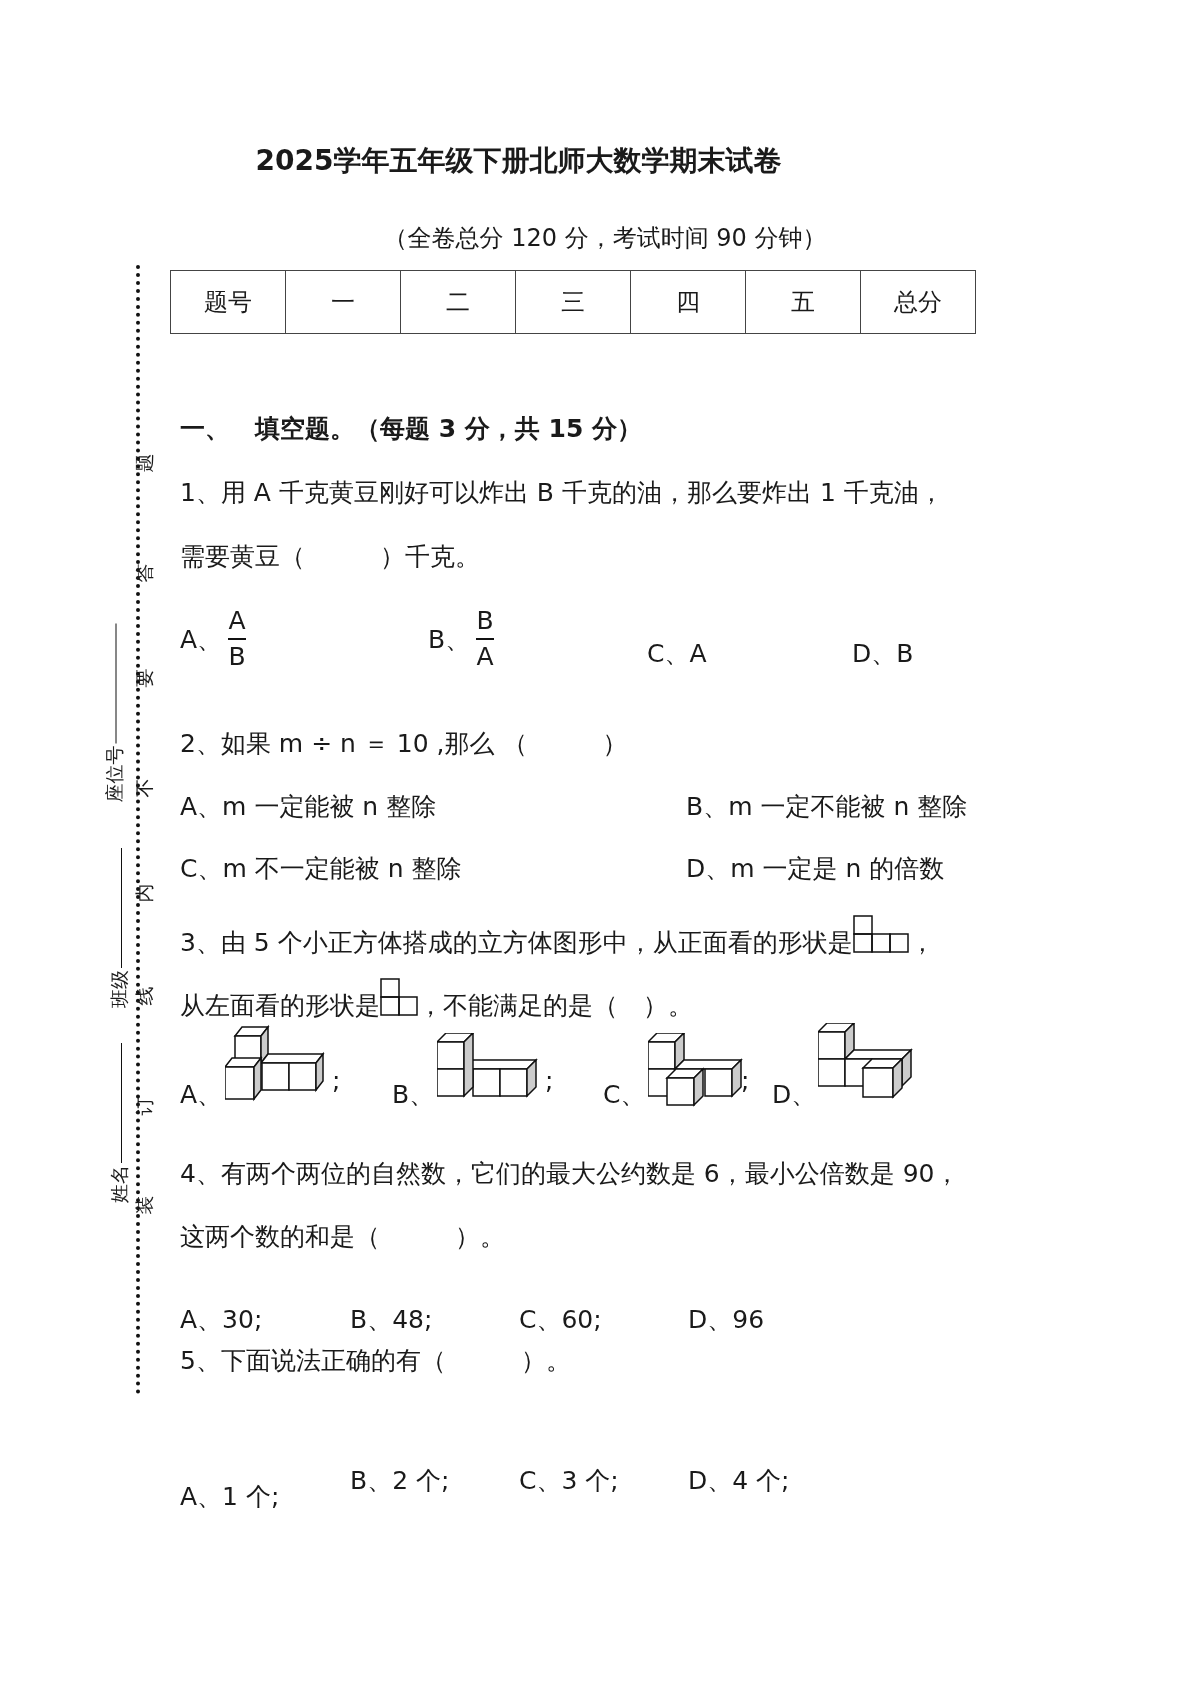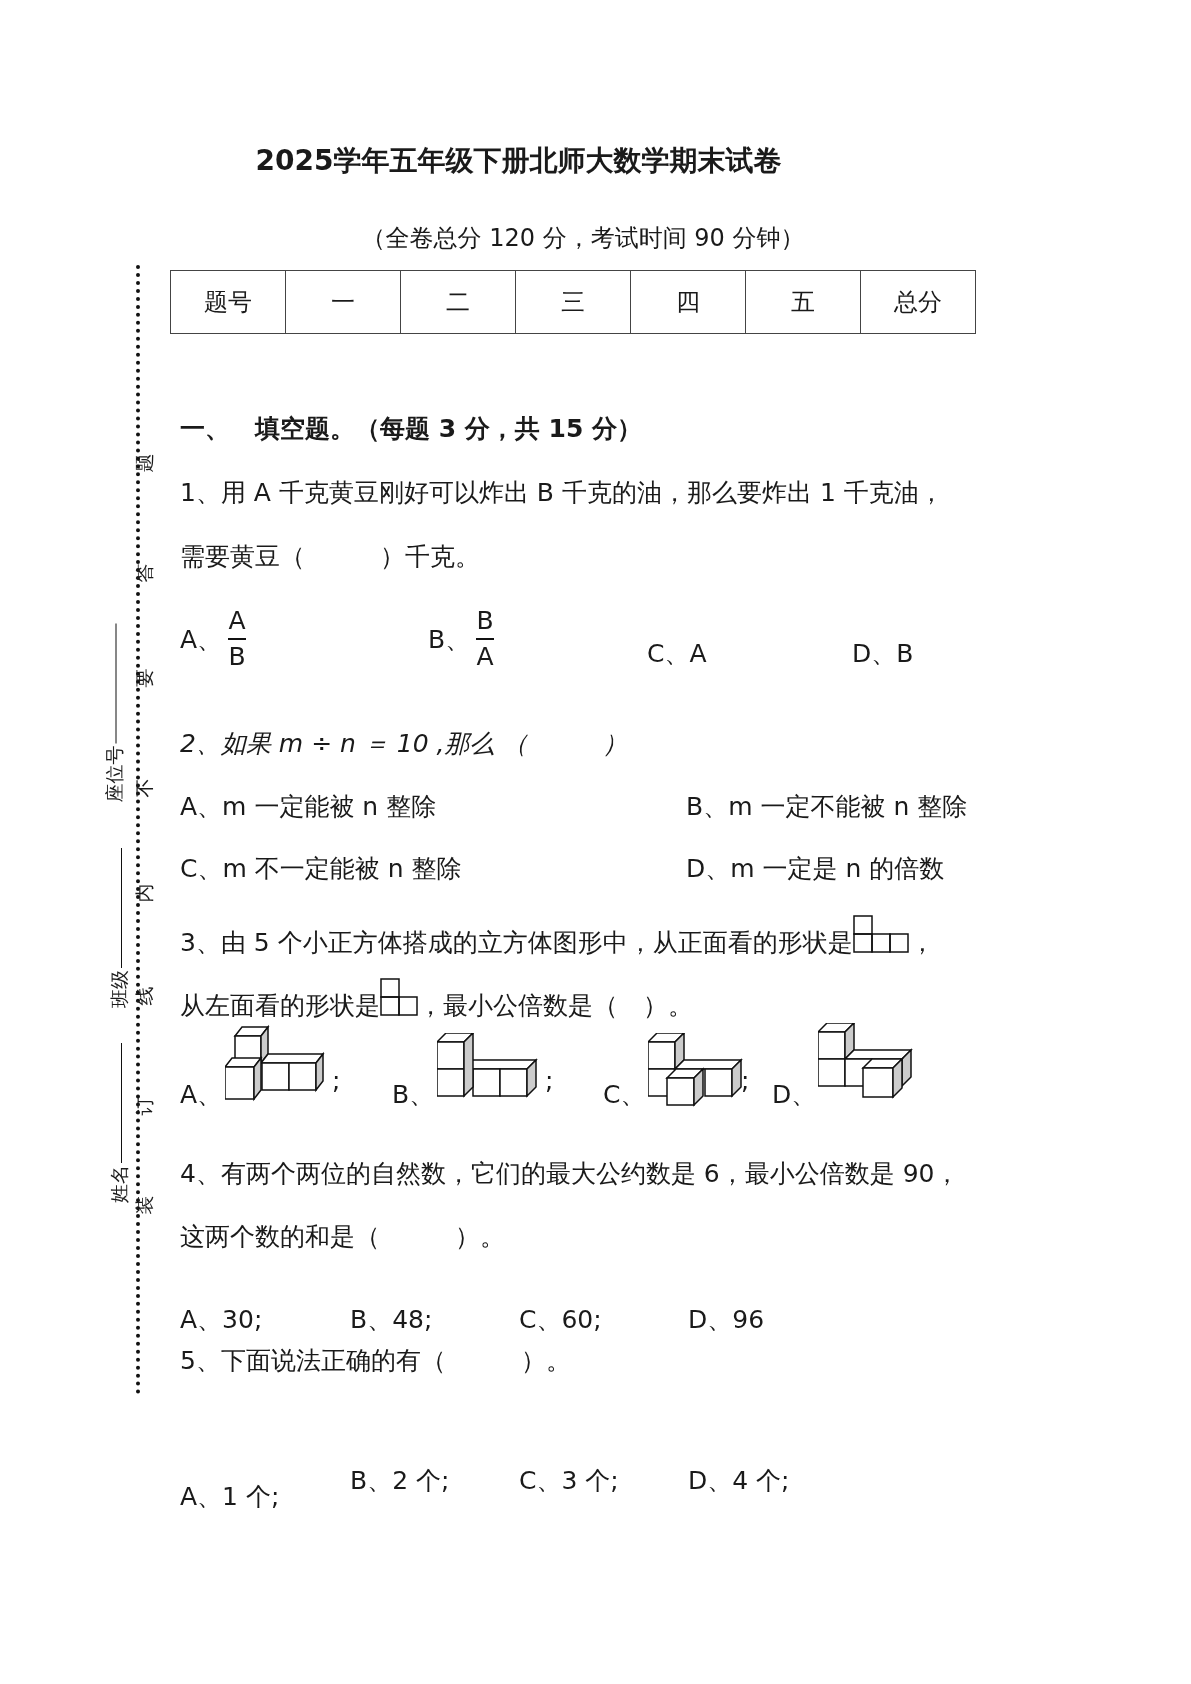--- a/index.html
+++ b/index.html
@@ -1,20 +1,20 @@
 <!DOCTYPE html>
 <html><head>
 <meta charset="utf-8">
 <style>
   html, body { margin:0; padding:0; background:#ffffff; }
   body { width:1191px; height:1684px; position:relative; overflow:hidden;
          font-family:"DejaVu Sans","Liberation Sans",sans-serif; color:#1a1a1a; }
   .abs { position:absolute; white-space:nowrap; }
   .title { left:0; width:1037px; top:142px; text-align:center; font-size:28px; font-weight:bold; letter-spacing:0px; }
-  .subtitle { left:0; width:1166px; top:222px; text-align:center; font-size:24px; }
+  .subtitle { left:0; width:1166px; top:222px; text-align:center; font-size:24px;padding-left:22px; }
   .dots { left:136px; top:265px; width:0; height:1130px; border-left:4px dotted #111; }
   .vtxt { font-size:19px; transform:rotate(-90deg); transform-origin:center center; }
   .blank-line { display:inline-block; width:120px; border-bottom:1.5px solid #111; height:1px; vertical-align:middle; margin-left:2px; }
   table.score { position:absolute; left:170px; top:270px; border-collapse:collapse; }
   table.score td { border:1.5px solid #444; width:114px; height:62px; text-align:center; font-size:24px; padding:0; }
   .txt { font-size:25px; left:180px; }
   .sec { font-size:25px; font-weight:bold; left:180px; top:412px; }
   .frac { display:inline-flex; flex-direction:column; align-items:center; vertical-align:middle; font-size:25px; line-height:34px; margin-left:6px; }
   .frac .bar { width:18px; border-top:2px solid #111; }
   .shape { display:inline-block; vertical-align:bottom; }
@@ -74,21 +74,21 @@
 <div class="abs txt" style="top:604px;left:428px;">
   <span style="vertical-align:middle;">B、</span><span class="frac">
       <span>B</span>
       <span class="bar"></span>
       <span>A</span>
     </span>
 </div>
 <div class="abs txt" style="top:637px;left:647px;">C、A</div>
 <div class="abs txt" style="top:637px;left:852px;">D、B</div>
 
-<div class="abs txt" style="top:727px;font-style:italic;">2、如果 m ÷ n ＝ 10 ,那么 （　　　）</div>
+<div class="abs txt" style="top:727px;">2、如果 m ÷ n ＝ 10 ,那么 （　　　）</div>
 <div class="abs txt" style="top:790px;">A、m 一定能被 n 整除</div>
 <div class="abs txt" style="top:790px;left:686px;">B、m 一定不能被 n 整除</div>
 <div class="abs txt" style="top:852px;">C、m 不一定能被 n 整除</div>
 <div class="abs txt" style="top:852px;left:686px;">D、m 一定是 n 的倍数</div>
 
 <div class="abs txt" style="top:915px;">
   <span>3、由 5 个小正方体搭成的立方体图形中，从正面看的形状是</span><span class="shape"><svg width="57" height="38" viewBox="0 0 57 38">
         <g fill="none" stroke="#111" stroke-width="1.5">
           <rect x="1" y="1" width="18" height="18"></rect>
           <rect x="1" y="19" width="18" height="18"></rect>
@@ -97,21 +97,21 @@
         </g>
       </svg></span><span>，</span>
 </div>
 <div class="abs txt" style="top:978px;">
   <span>从左面看的形状是</span><span class="shape"><svg width="38" height="38" viewBox="0 0 38 38">
         <g fill="none" stroke="#111" stroke-width="1.5">
           <rect x="1" y="1" width="18" height="18"></rect>
           <rect x="1" y="19" width="18" height="18"></rect>
           <rect x="19" y="19" width="18" height="18"></rect>
         </g>
-      </svg></span><span>，最小公倍数是（　）。</span>
+      </svg></span><span>，不能满足的是（　）。</span>
 </div>
 
 <div class="abs txt" style="top:1078px;left:180px;">A、</div>
 <div class="abs cube" style="left:225px;top:1023px;">
   <svg width="105" height="80" viewBox="0 0 105 80">
       <g stroke="#111" stroke-width="1.5">
     <polygon points="10,13 17,4 43,4 36,13" fill="#fff"></polygon>
         <rect x="10" y="13" width="26" height="27" fill="#fff"></rect>
         <polygon points="36,13 43,4 43,31 36,40" fill="#ccc"></polygon>
     <polygon points="36,40 43,31 98,31 91,40" fill="#fff"></polygon>

